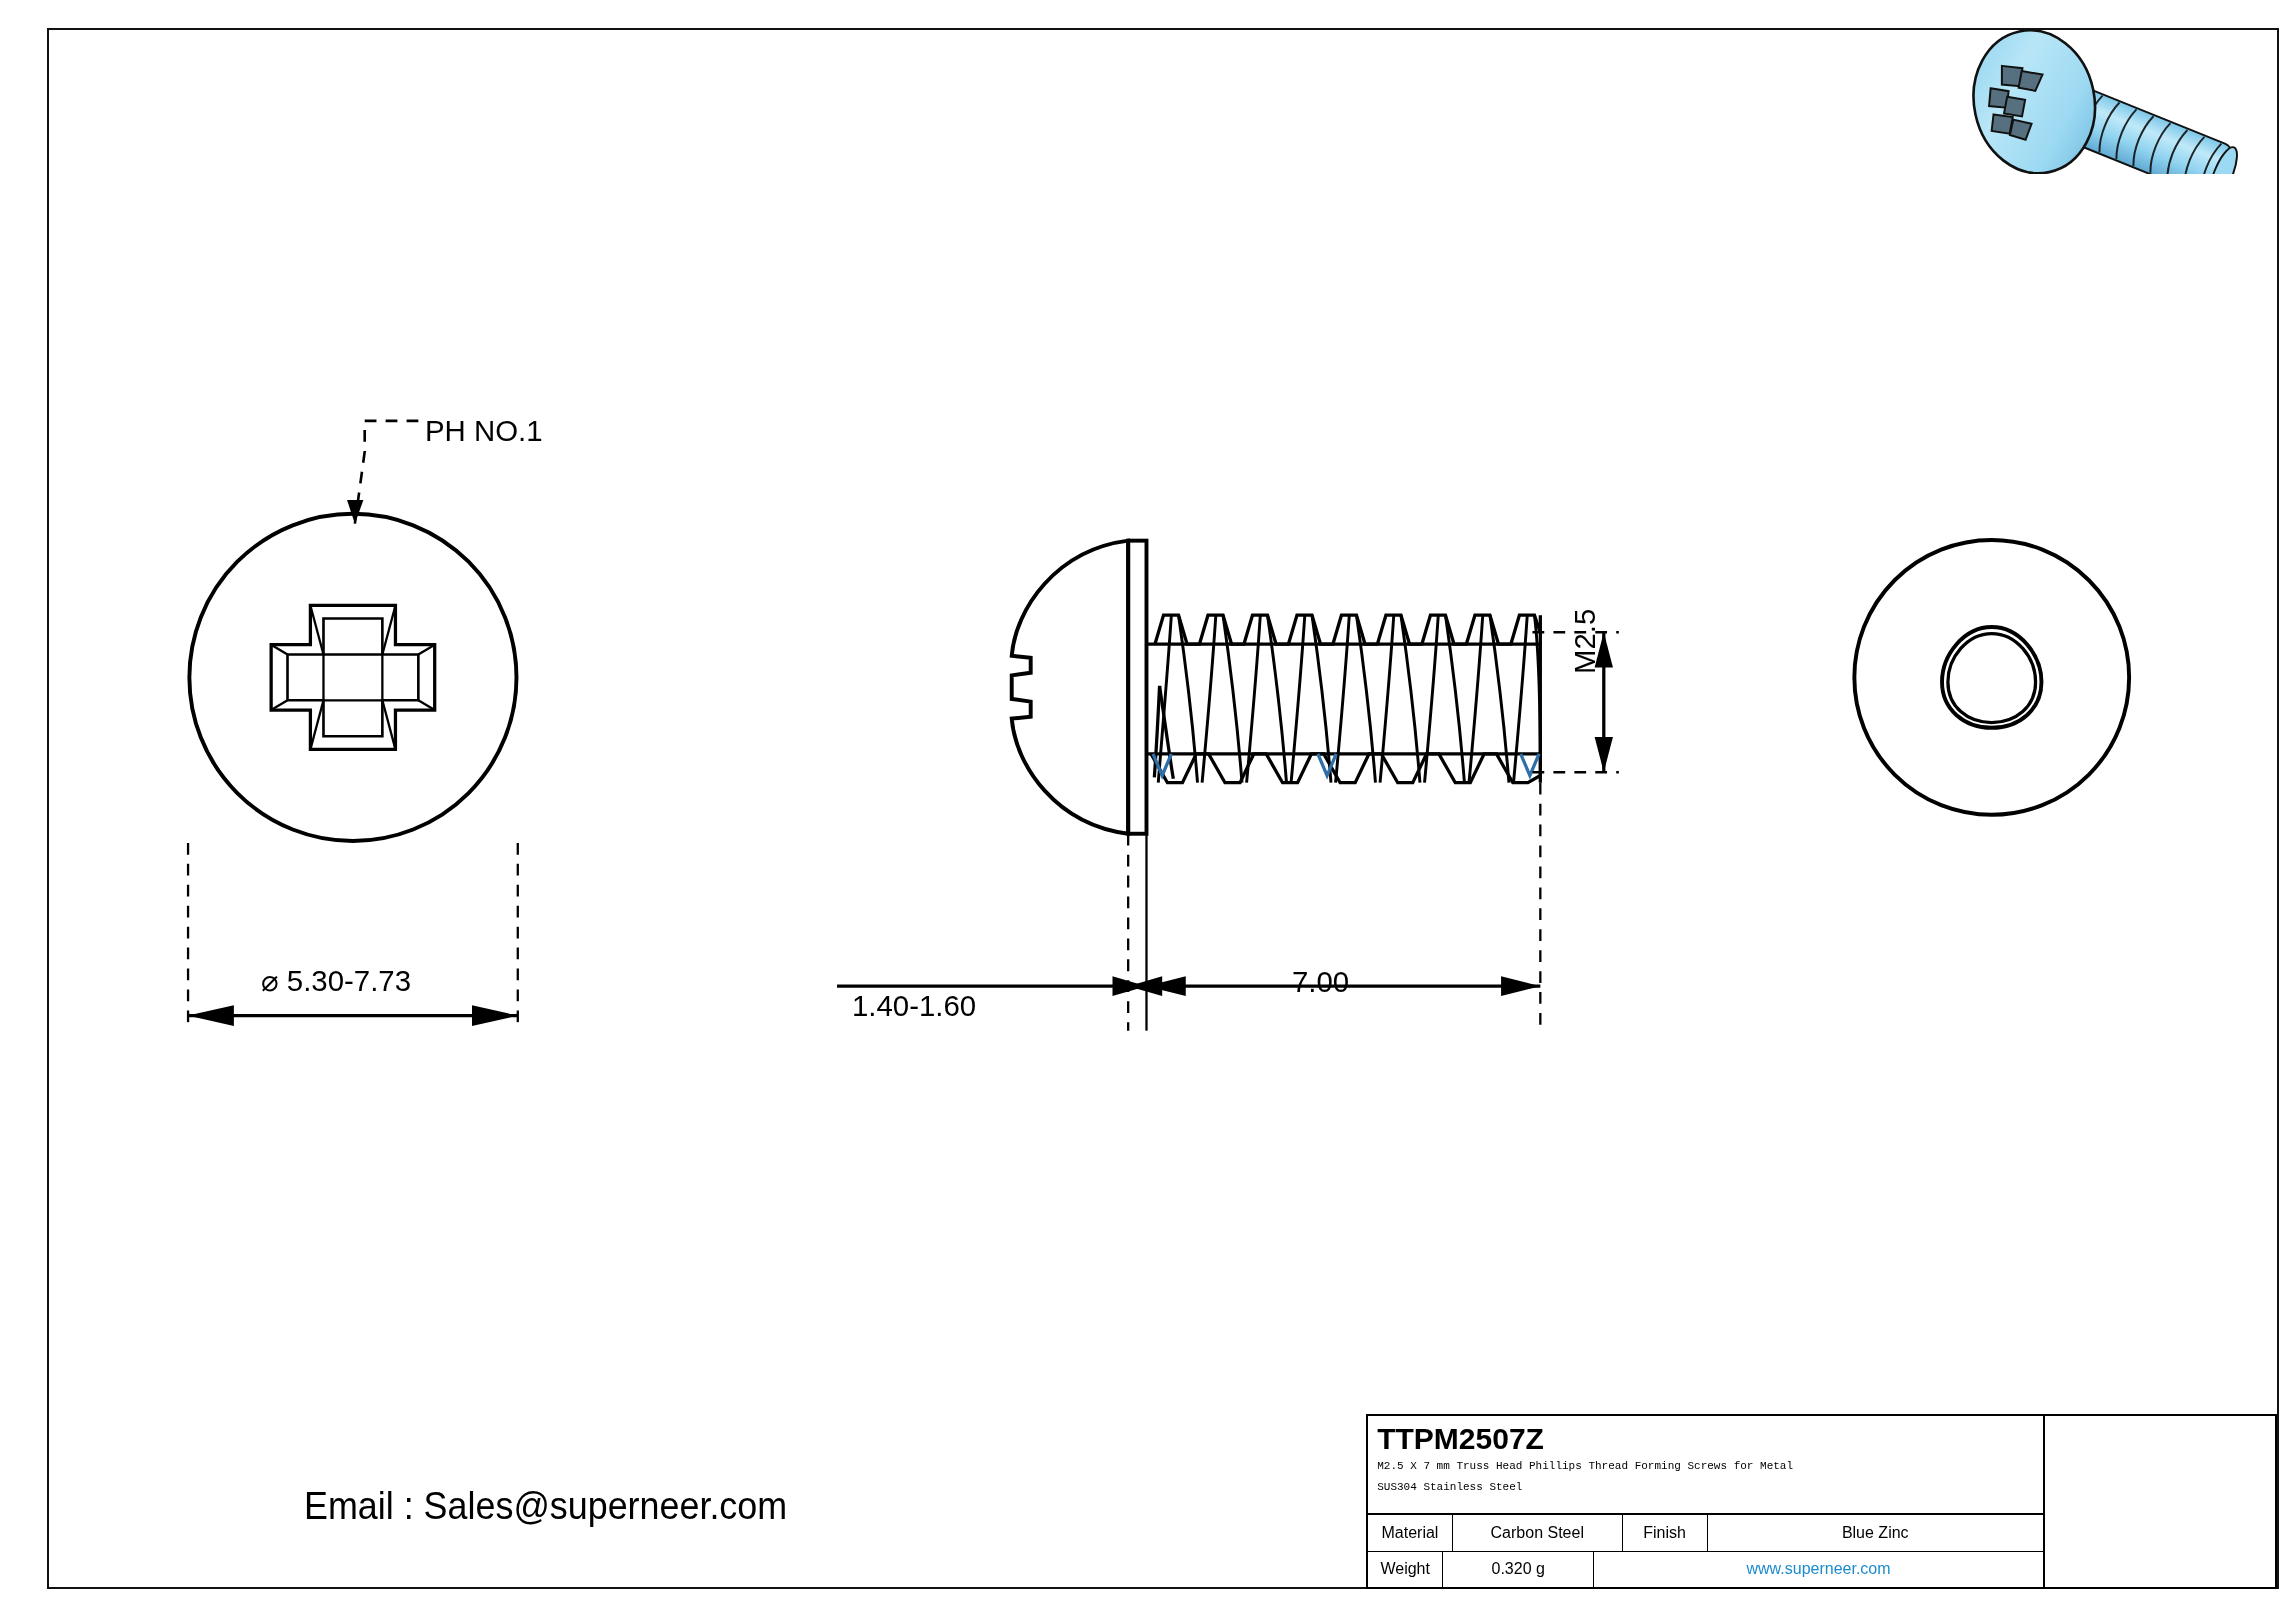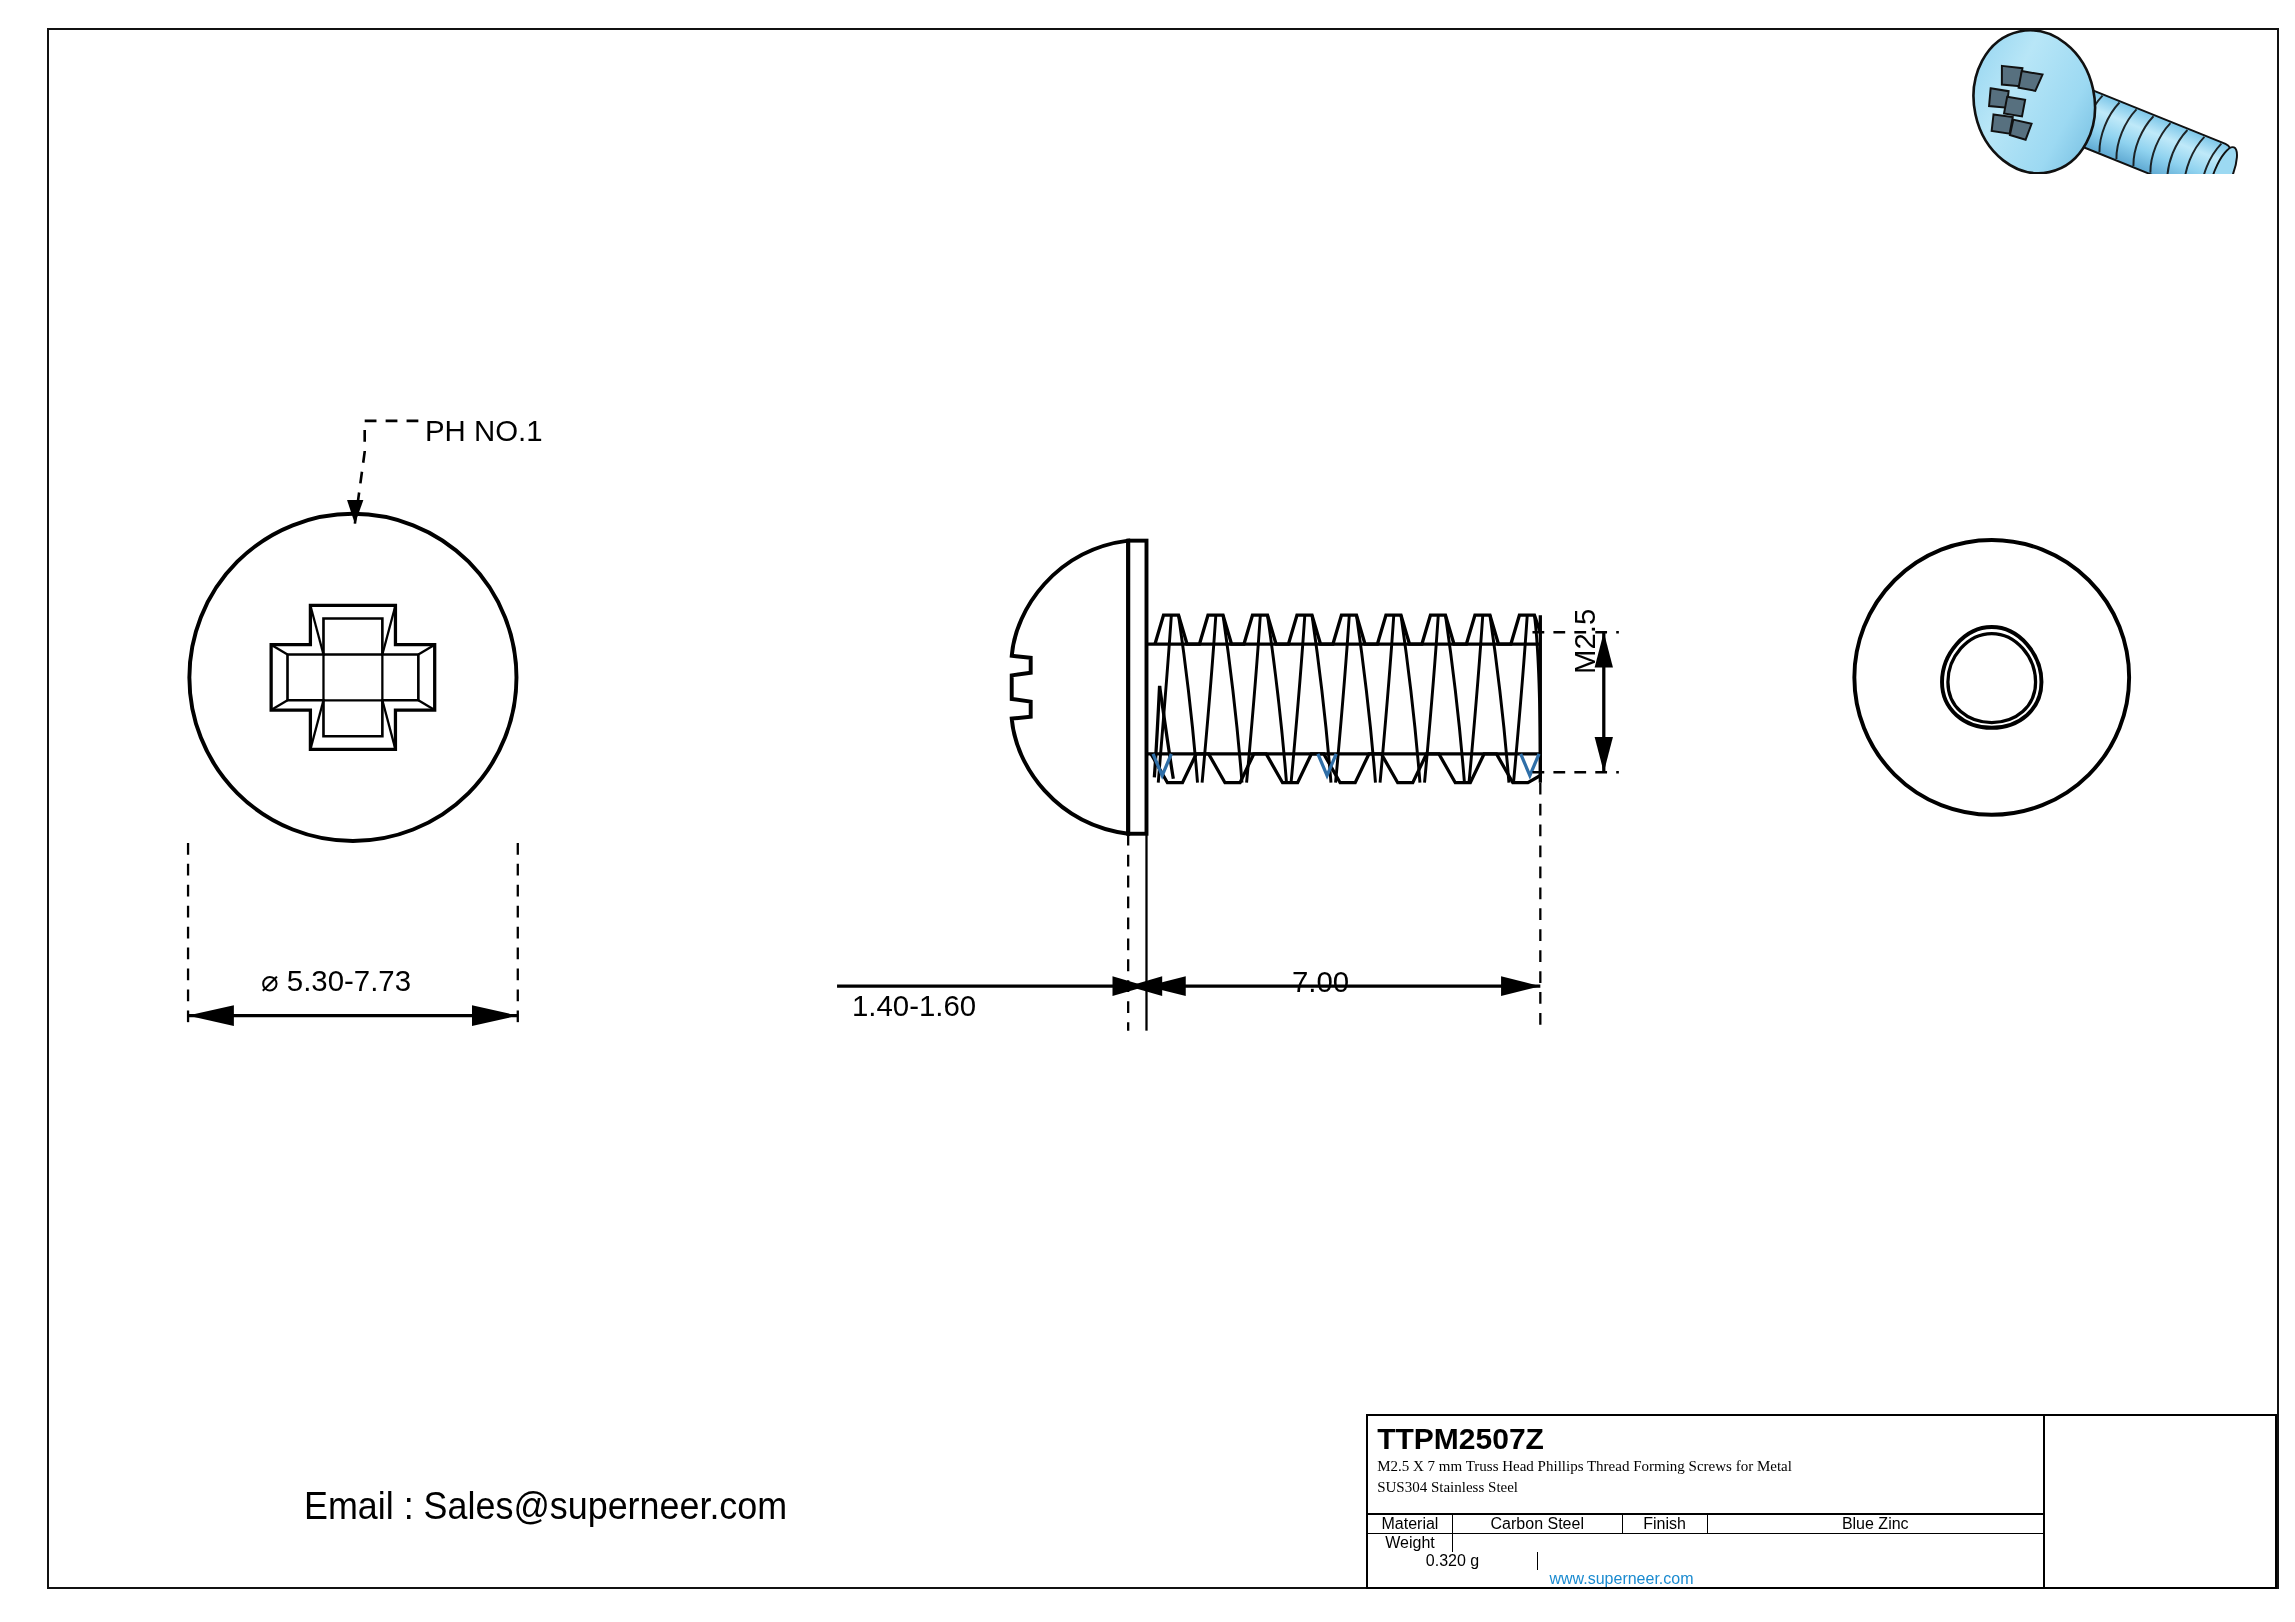--- a/index.html
+++ b/index.html
@@ -69,33 +69,33 @@
   }
   .tb-partno {
     font-size: 30px;
     font-weight: bold;
     letter-spacing: 0px;
     line-height: 35px;
     font-family: "Liberation Sans", sans-serif;
     white-space: nowrap;
   }
   .tb-descline {
-    font-size: 15px;
+    font-size: 11px;
     line-height: 21px;
-    font-family: Liberation Serif, serif;
+    font-family: Liberation Mono, monospace;
     white-space: nowrap;
   }
   .tb-row {
     display: flex;
     flex-direction: row;
     flex: 1 1 0;
     border-bottom: 1.3px solid #000;
     box-sizing: border-box;
   }
-  .tb-row.last { border-bottom: none; flex-direction: column; }
+  .tb-row.last { border-bottom: none; }
   .tb-cell {
     display: flex;
     align-items: center;
     justify-content: center;
     font-size: 16px;
     box-sizing: border-box;
     border-right: 1.3px solid #000;
     white-space: nowrap;
     font-family: "Liberation Sans", sans-serif;
   }

